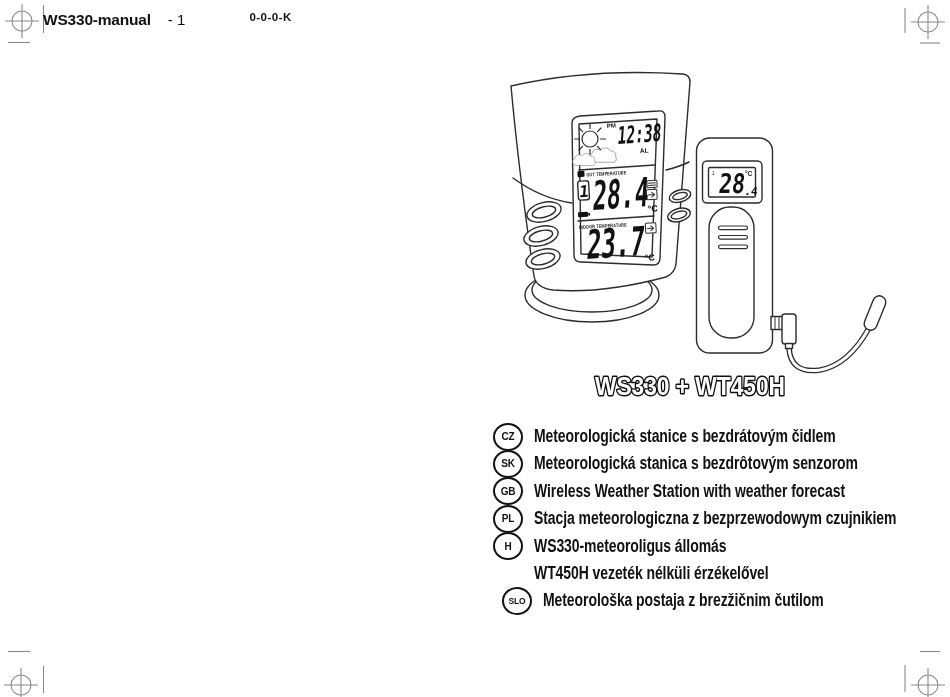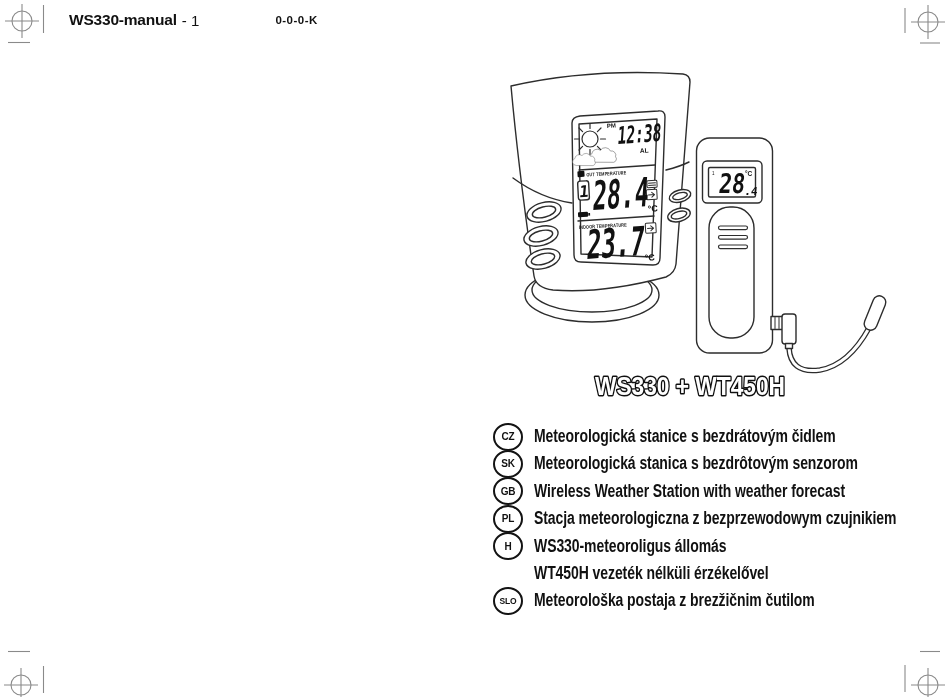--- a/index.html
+++ b/index.html
@@ -1,32 +1,32 @@
 <!DOCTYPE html>
 <html><head>
 <meta charset="utf-8">
 <style>
   html,body{margin:0;padding:0;background:#fff;}
   .page{position:relative;width:950px;height:697px;background:#ffffff;overflow:hidden;
         font-family:"Liberation Sans",sans-serif;color:#111;}
   svg{display:block;}
   .corner{position:absolute;}
-  .header{position:absolute;left:69px;top:11px;display:flex;align-items:center;white-space:nowrap;}
+  .header{position:absolute;left:43px;top:11px;display:flex;align-items:flex-start;white-space:nowrap;gap:12px;}
   .header .t-bold{font-size:15.5px;font-weight:bold;letter-spacing:-0.2px;}
   .header .t-rest{font-size:15px;font-weight:normal;margin-left:5px;}
-  .header .t-code{font-size:11.5px;font-weight:bold;letter-spacing:0.5px;margin-left:76px;}
+  .header .t-code{font-size:11.5px;font-weight:bold;letter-spacing:0.5px;margin-left:52px;}
   .illu{position:absolute;left:490px;top:60px;}
   .title-wrap{position:absolute;left:490px;top:368px;}
   .langs{position:absolute;left:493px;top:428px;}
   .lang-row{display:flex;align-items:center;height:17px;margin-bottom:10.4px;}
   .badge{box-sizing:border-box;min-width:30px;height:17px;padding:12px 3px;
          border:2.5px solid #131313;border-radius:50%;
          display:flex;align-items:center;justify-content:center;
          font-size:10px;font-weight:bold;letter-spacing:-0.2px;flex:0 0 auto;}
-  .badge.small{font-size:8.5px;}
+  .badge.small{font-size:8.5px;margin-left:9px;}
   .lang-text{margin-left:11px;font-size:17.5px;font-weight:bold;letter-spacing:-0.1px;
              white-space:nowrap;transform:scaleX(0.8);transform-origin:left center;display:inline-block;}
   .sub{margin-left:41px;}
 </style>
 </head>
 <body>
 
 <div class="page">
 
   <svg class="corner" style="left:0;top:0" width="70" height="60">

